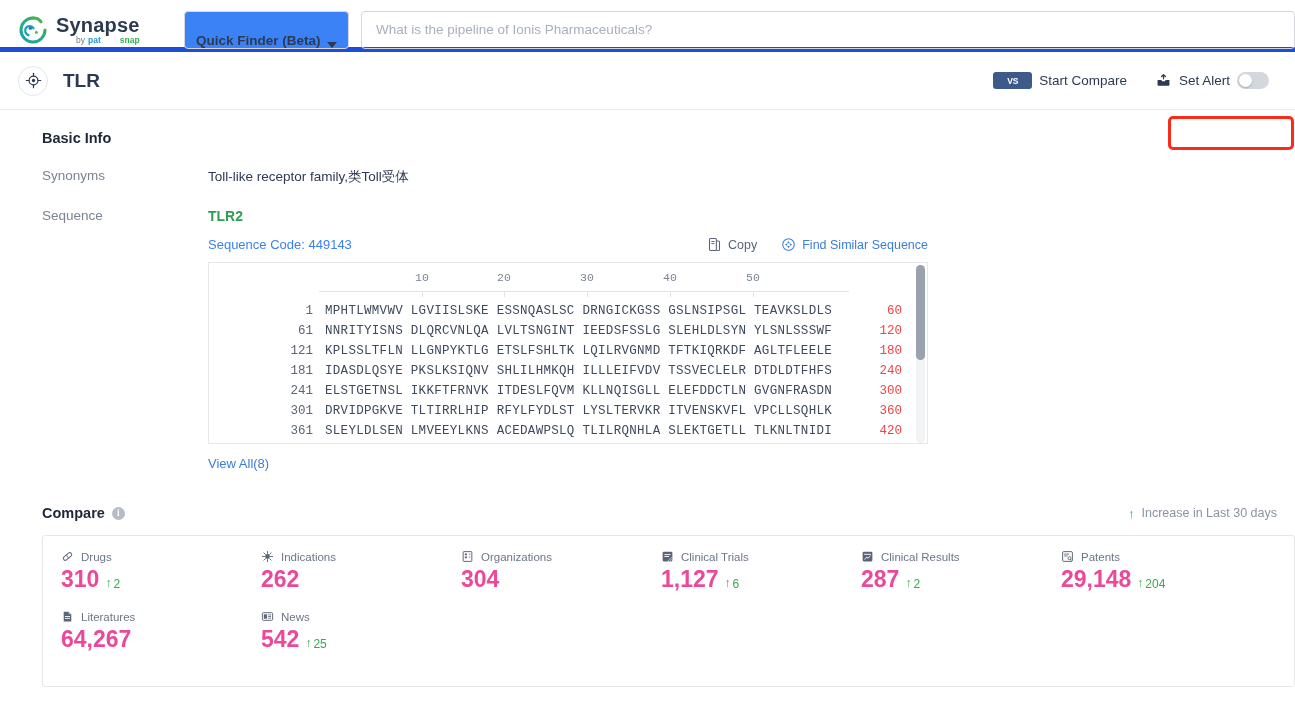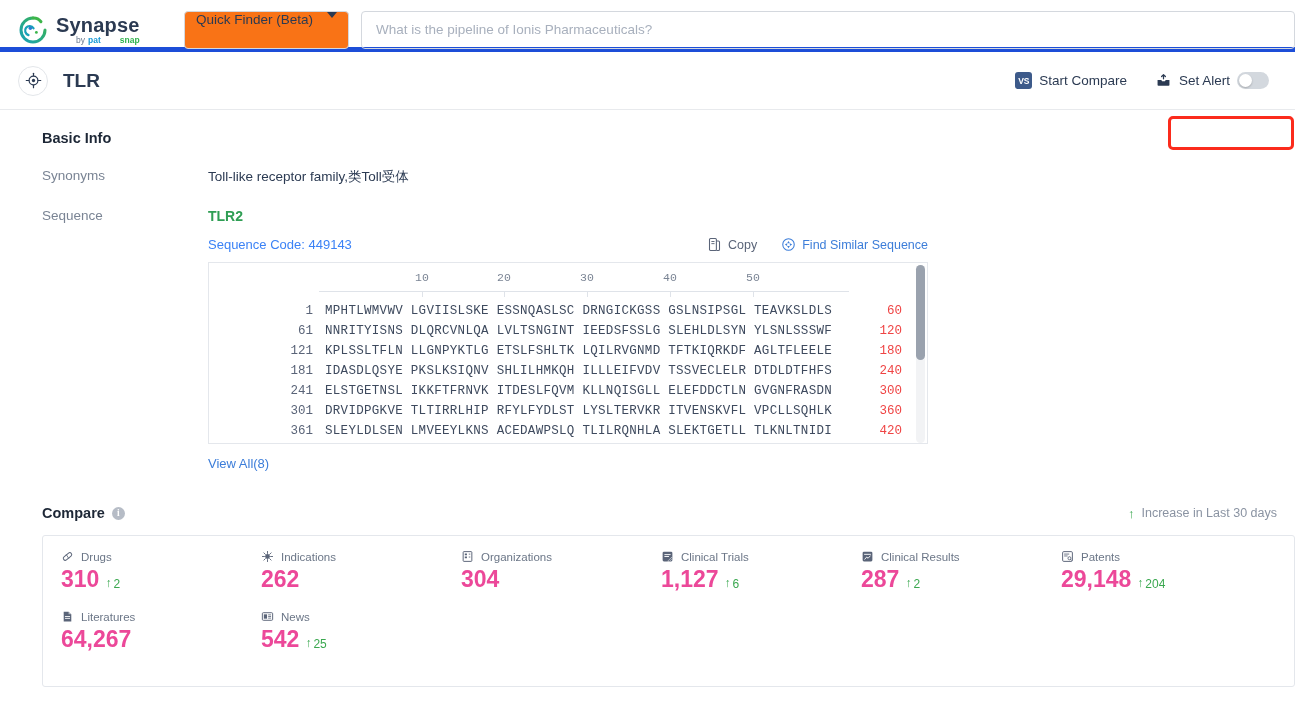--- a/index.html
+++ b/index.html
@@ -31,22 +31,22 @@
     gap: 3px; justify-content: flex-end; margin-top: 1px;
   }
   .logo-sub .by { color: #6b7a90; }
   .logo-sub .pat { font-weight: 700; color: #1a9ad6; }
   .logo-sub .snap { font-weight: 700; color: #2fb24c; margin-left: 16px; }
 
   .finder {
     margin-left: 34px;
     width: 165px; height: 38px;
     border: 1px solid #d4d8de; border-radius: 4px;
-    display: flex; align-items: flex-start; justify-content: space-between;
-    padding: 0 11px; background: #f97316; cursor: pointer;
+    display: flex; align-items: flex-end; justify-content: space-between;
+    padding: 0 11px; background: #3b82f6; cursor: pointer; font-weight: bold;
   }
   .finder-label { font-size: 13.5px; color: #2b3a52; }
   .caret {
     width: 0; height: 0;
     border-left: 5px solid transparent; border-right: 5px solid transparent;
     border-top: 6px solid #2b3a52;
   }
   .searchbox {
     margin-left: 12px; flex: 1; height: 38px; margin-right: 0;
     border: 1px solid #d4d8de; border-radius: 4px;
@@ -73,21 +73,21 @@
     font-size: 19px; font-weight: 700; color: #2b3a52; margin-left: 15px;
   }
   .title-actions {
     margin-left: auto; display: flex; align-items: center; gap: 0;
   }
   .start-compare {
     display: flex; align-items: center; gap: 7px;
     font-size: 13.5px; color: #2b3a52; cursor: pointer;
   }
   .vs-badge {
-    width: 17px; height: 17px; border-radius: 3px; background: #3d5a8a;
+    width: 39px; height: 17px; border-radius: 3px; background: #3d5a8a;
     color: #fff; font-size: 8.5px; font-weight: 700;
     display: flex; align-items: center; justify-content: center;
     letter-spacing: -.3px;
   }
   .alert-highlight {
     position: absolute; left: 1168px; top: 64px;
     width: 126px; height: 34px;
     border: 3px solid #fb2b1c; border-radius: 5px;
     box-sizing: border-box; pointer-events: none;
   }

